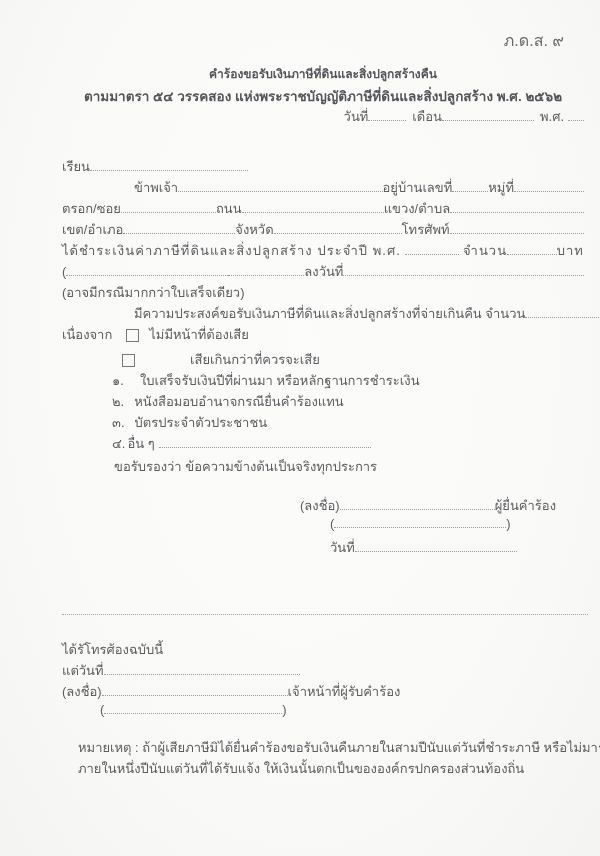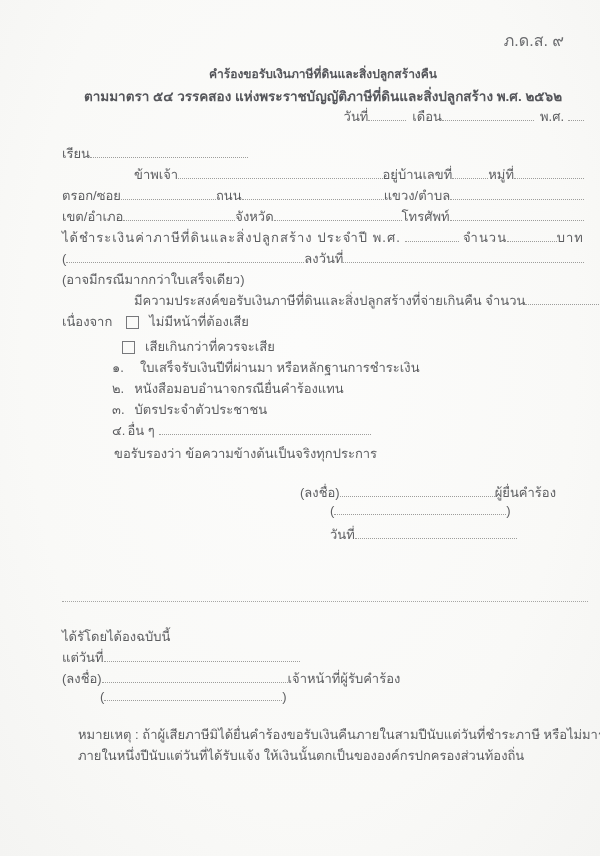--- a/index.html
+++ b/index.html
@@ -69,21 +69,21 @@
 
     <div class="line">
       <span style="margin-left:auto;">วันที่</span>
       <span class="dots" style="width:38px;"></span>
       <span style="margin-left:6px;">เดือน</span>
       <span class="dots" style="width:92px;"></span>
       <span style="margin-left:6px;">พ.ศ.</span>
       <span class="dots" style="width:16px;margin-left:4px;"></span>
     </div>
 
-    <div class="line" style="margin-top:16px;">
+    <div class="line" style="margin-top:29px;">
       <span>เรียน</span>
       <span class="dots" style="width:158px;"></span>
     </div>
 
     <div class="line">
       <span class="indent-1">ข้าพเจ้า</span>
       <span class="dots grow"></span>
       <span>อยู่บ้านเลขที่</span>
       <span class="dots" style="width:36px;"></span>
       <span>หมู่ที่</span>
@@ -133,21 +133,21 @@
       <span class="dots" style="width:78px;"></span>
 
     </div>
 
     <div class="line">
       <span>เนื่องจาก</span>
       <span class="checkbox" style="margin-left:14px;"></span>
       <span>ไม่มีหน้าที่ต้องเสีย</span>
     </div>
 
-    <div class="line" style="margin-top:4px;">
+    <div class="line" style="margin-top:4px;gap:45px;">
       <span class="checkbox" style="margin-left:60px;"></span>
       <span>เสียเกินกว่าที่ควรจะเสีย</span>
     </div>
 
 
     <div class="line">
       <span class="indent-list">๑.</span>
       <span style="margin-left:16px;">ใบเสร็จรับเงินปีที่ผ่านมา หรือหลักฐานการชำระเงิน</span>
     </div>
     <div class="line">
@@ -181,21 +181,21 @@
       </div>
       <div class="line">
         <span class="indent-sig2">วันที่</span>
         <span class="dots" style="width:162px;"></span>
       </div>
     </div>
 
     <div class="separator"></div>
 
     <div class="line" style="margin-top:24px;">
-      <span>ได้รัโดยได้องฉบับนี้</span>
+      <span>ได้รัโทรศ้องฉบับนี้</span>
     </div>
     <div class="line">
       <span>แต่วันที่</span>
       <span class="dots" style="width:196px;"></span>
     </div>
     <div class="line">
       <span>(ลงชื่อ)</span>
       <span class="dots" style="width:186px;"></span>
       <span>เจ้าหน้าที่ผู้รับคำร้อง</span>
     </div>

